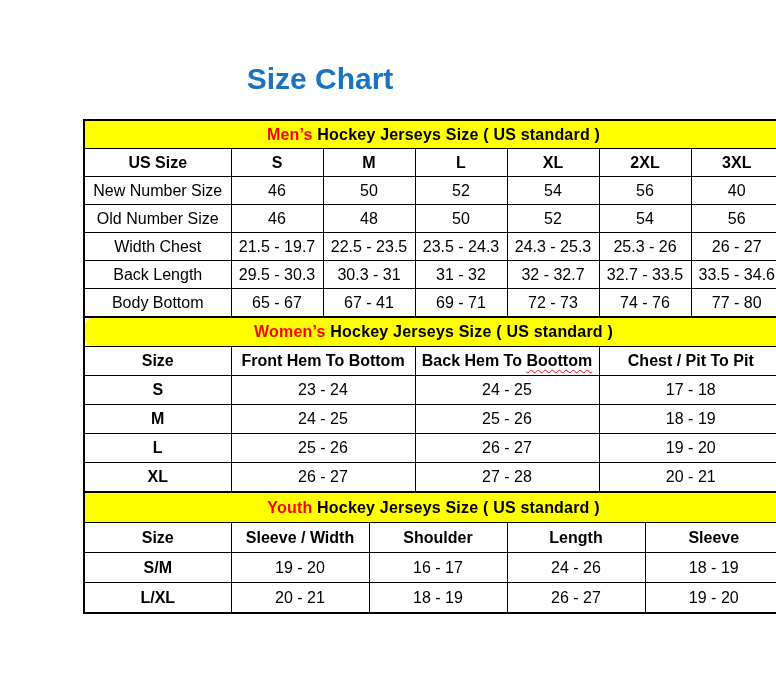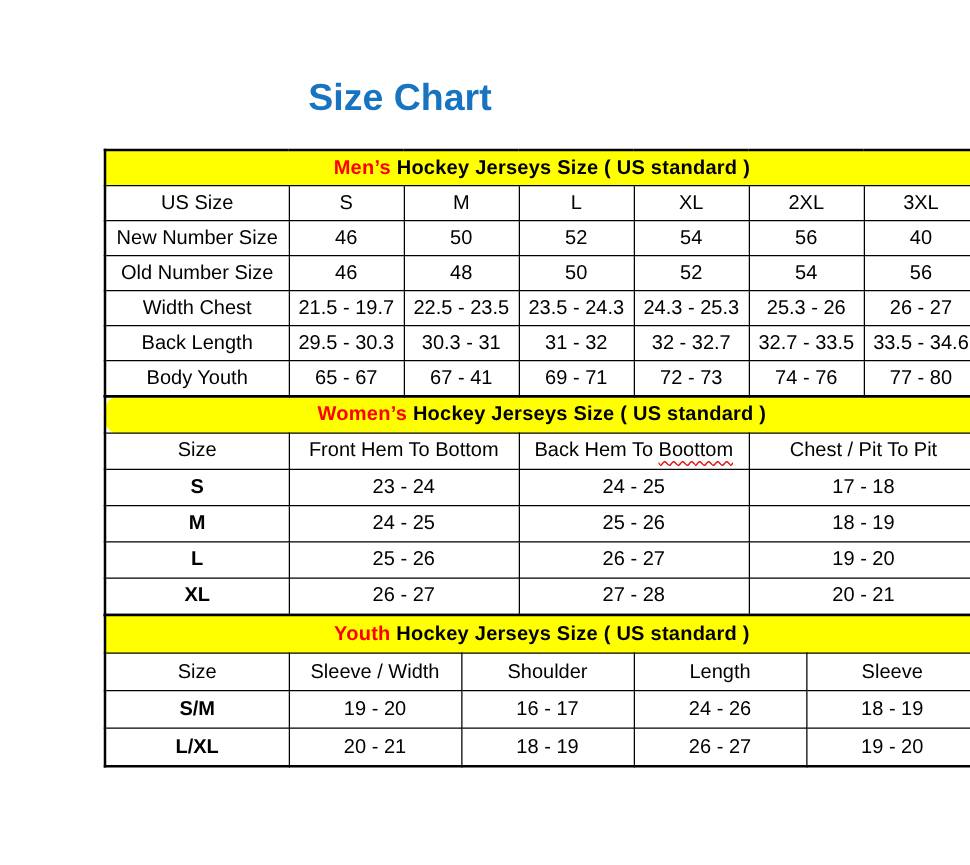--- a/index.html
+++ b/index.html
@@ -47,21 +47,21 @@
   table.sizes td {
     border: 1.5px solid #000000;
     text-align: center;
     vertical-align: middle;
     padding: 0 2px;
     font-size: 16px;
     line-height: 1.1;
     overflow: hidden;
     white-space: nowrap;
   }
-  table.sizes th { font-weight: normal; }
+  table.sizes th { font-weight: bold; }
   td.band {
     background: #ffff00;
     height: 38px;
     font-size: 18px;
     font-weight: bold;
     letter-spacing: 0.2px;
   }
   td.band .red-word { color: #ff0000; }
   .men  th, .men  td { height: 27px; }
   .women th, .women td { height: 28px; border-radius: 11px; }
@@ -137,21 +137,21 @@
       <tr>
         <td>Back Length</td>
         <td>29.5 - 30.3</td>
         <td>30.3 - 31</td>
         <td>31 - 32</td>
         <td>32 - 32.7</td>
         <td>32.7 - 33.5</td>
         <td>33.5 - 34.6</td>
       </tr>
       <tr>
-        <td>Body Youth</td>
+        <td>Body Bottom</td>
         <td>65 - 67</td>
         <td>67 - 41</td>
         <td>69 - 71</td>
         <td>72 - 73</td>
         <td>74 - 76</td>
         <td>77 - 80</td>
       </tr>
     </tbody>
   </table>
 

